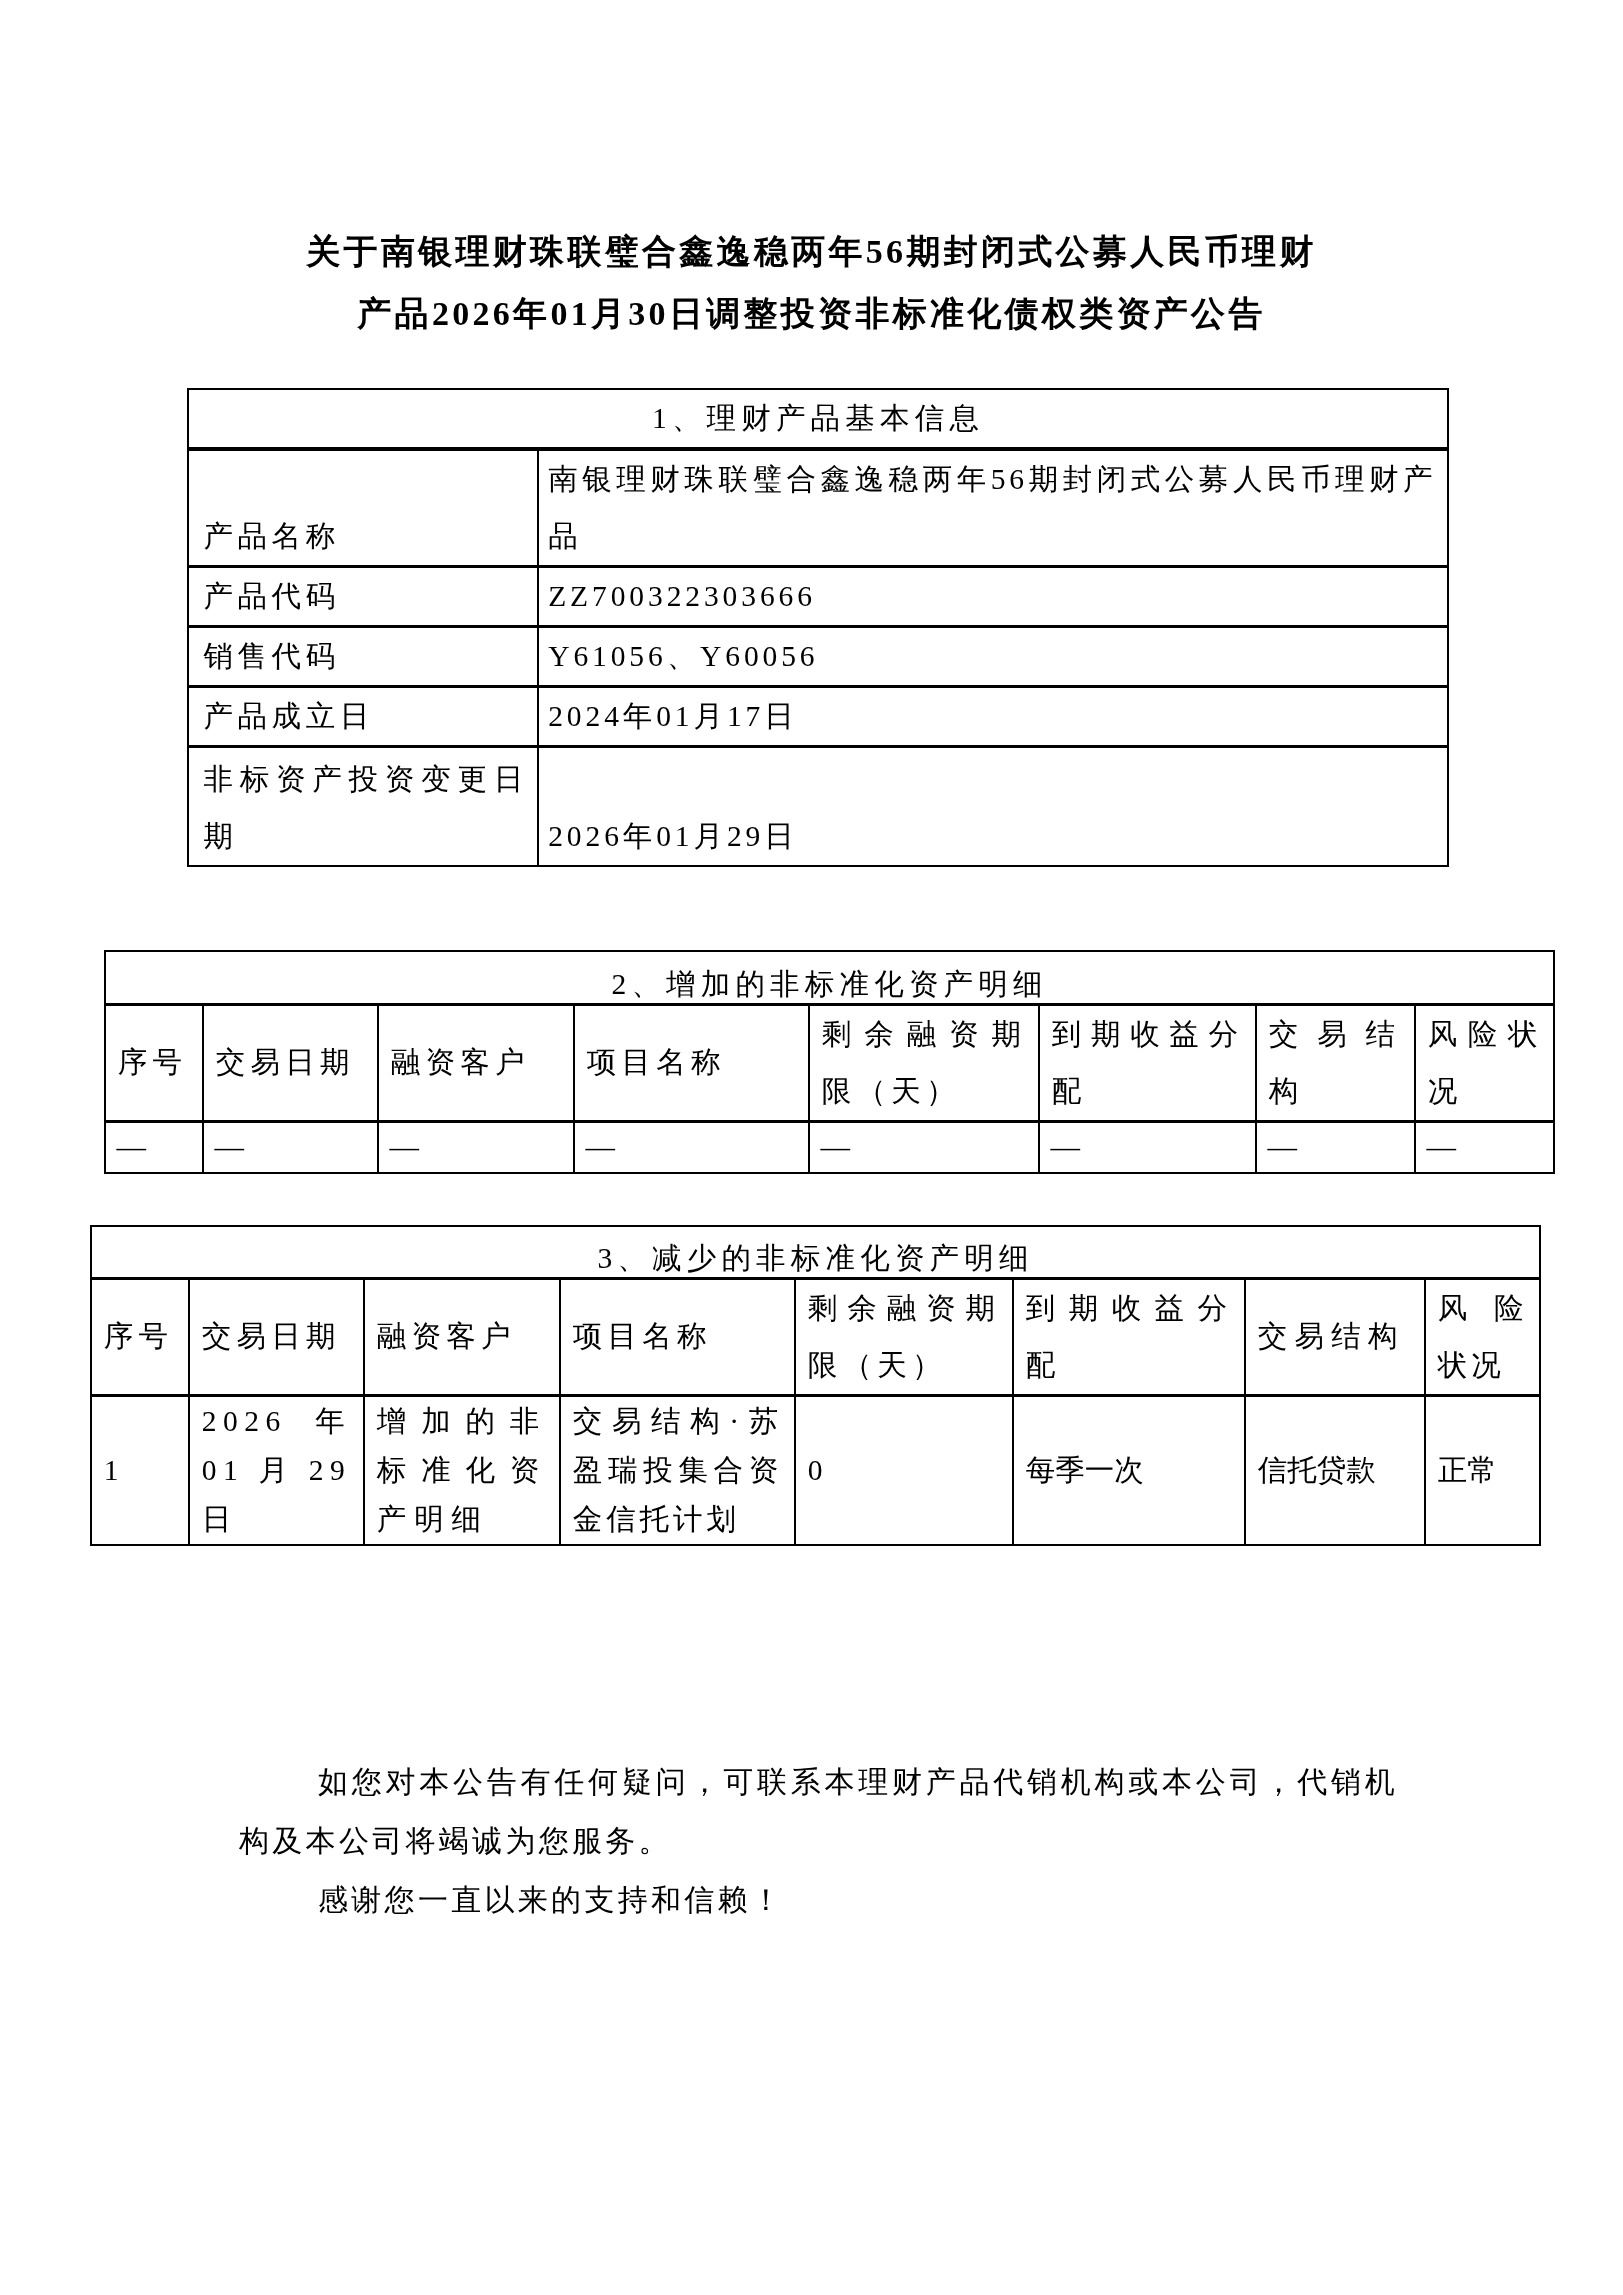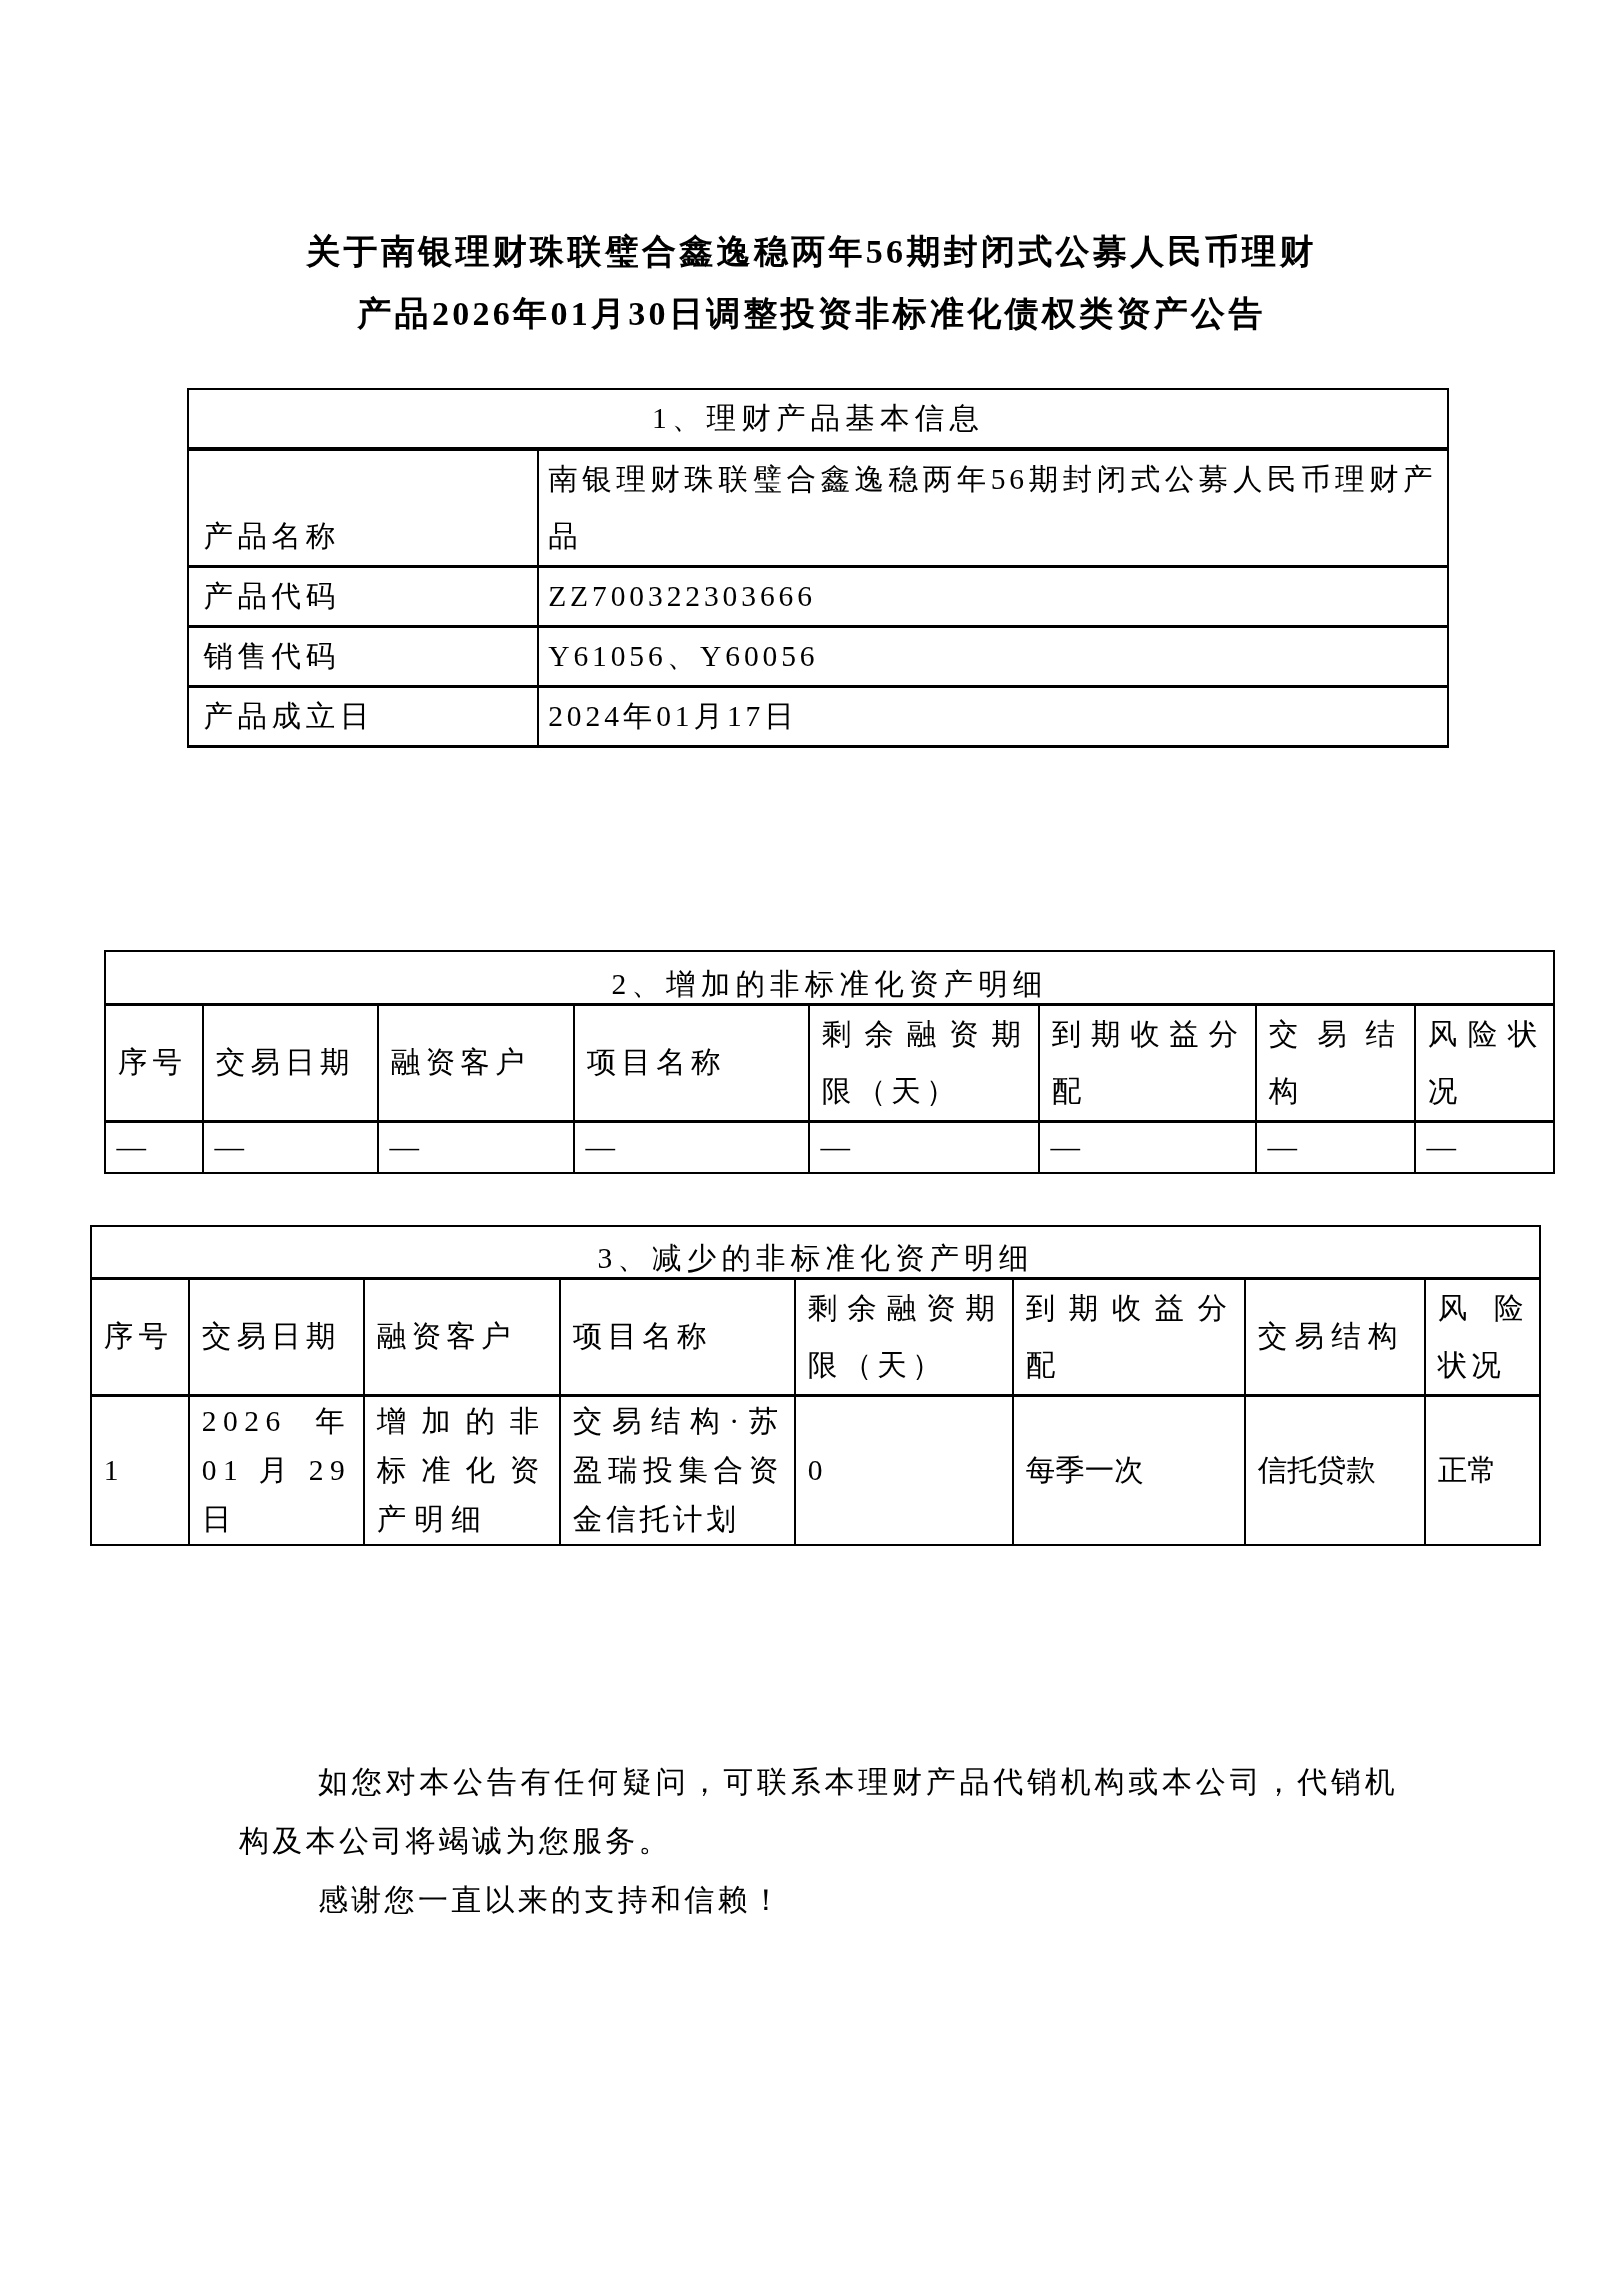--- a/index.html
+++ b/index.html
@@ -90,20 +90,24 @@
       <td class="val">ZZ700322303666</td>
     </tr>
     <tr class="rsep">
       <td class="lbl" style="height:58px">销售代码</td>
       <td class="val">Y61056、Y60056</td>
     </tr>
     <tr class="rsep">
       <td class="lbl" style="height:58px">产品成立日</td>
       <td class="val">2024年01月17日</td>
     </tr>
+    <tr>
+      <td class="lbl" style="height:119px">非标资产投资变更日期</td>
+      <td class="val">2026年01月29日</td>
+    </tr>
   </tbody>
     </table>
 
   <table class="t2">
     <colgroup>
       <col style="width:98px">
         <col style="width:175px">
         <col style="width:196px">
         <col style="width:235px">
       <col style="width:230px">

